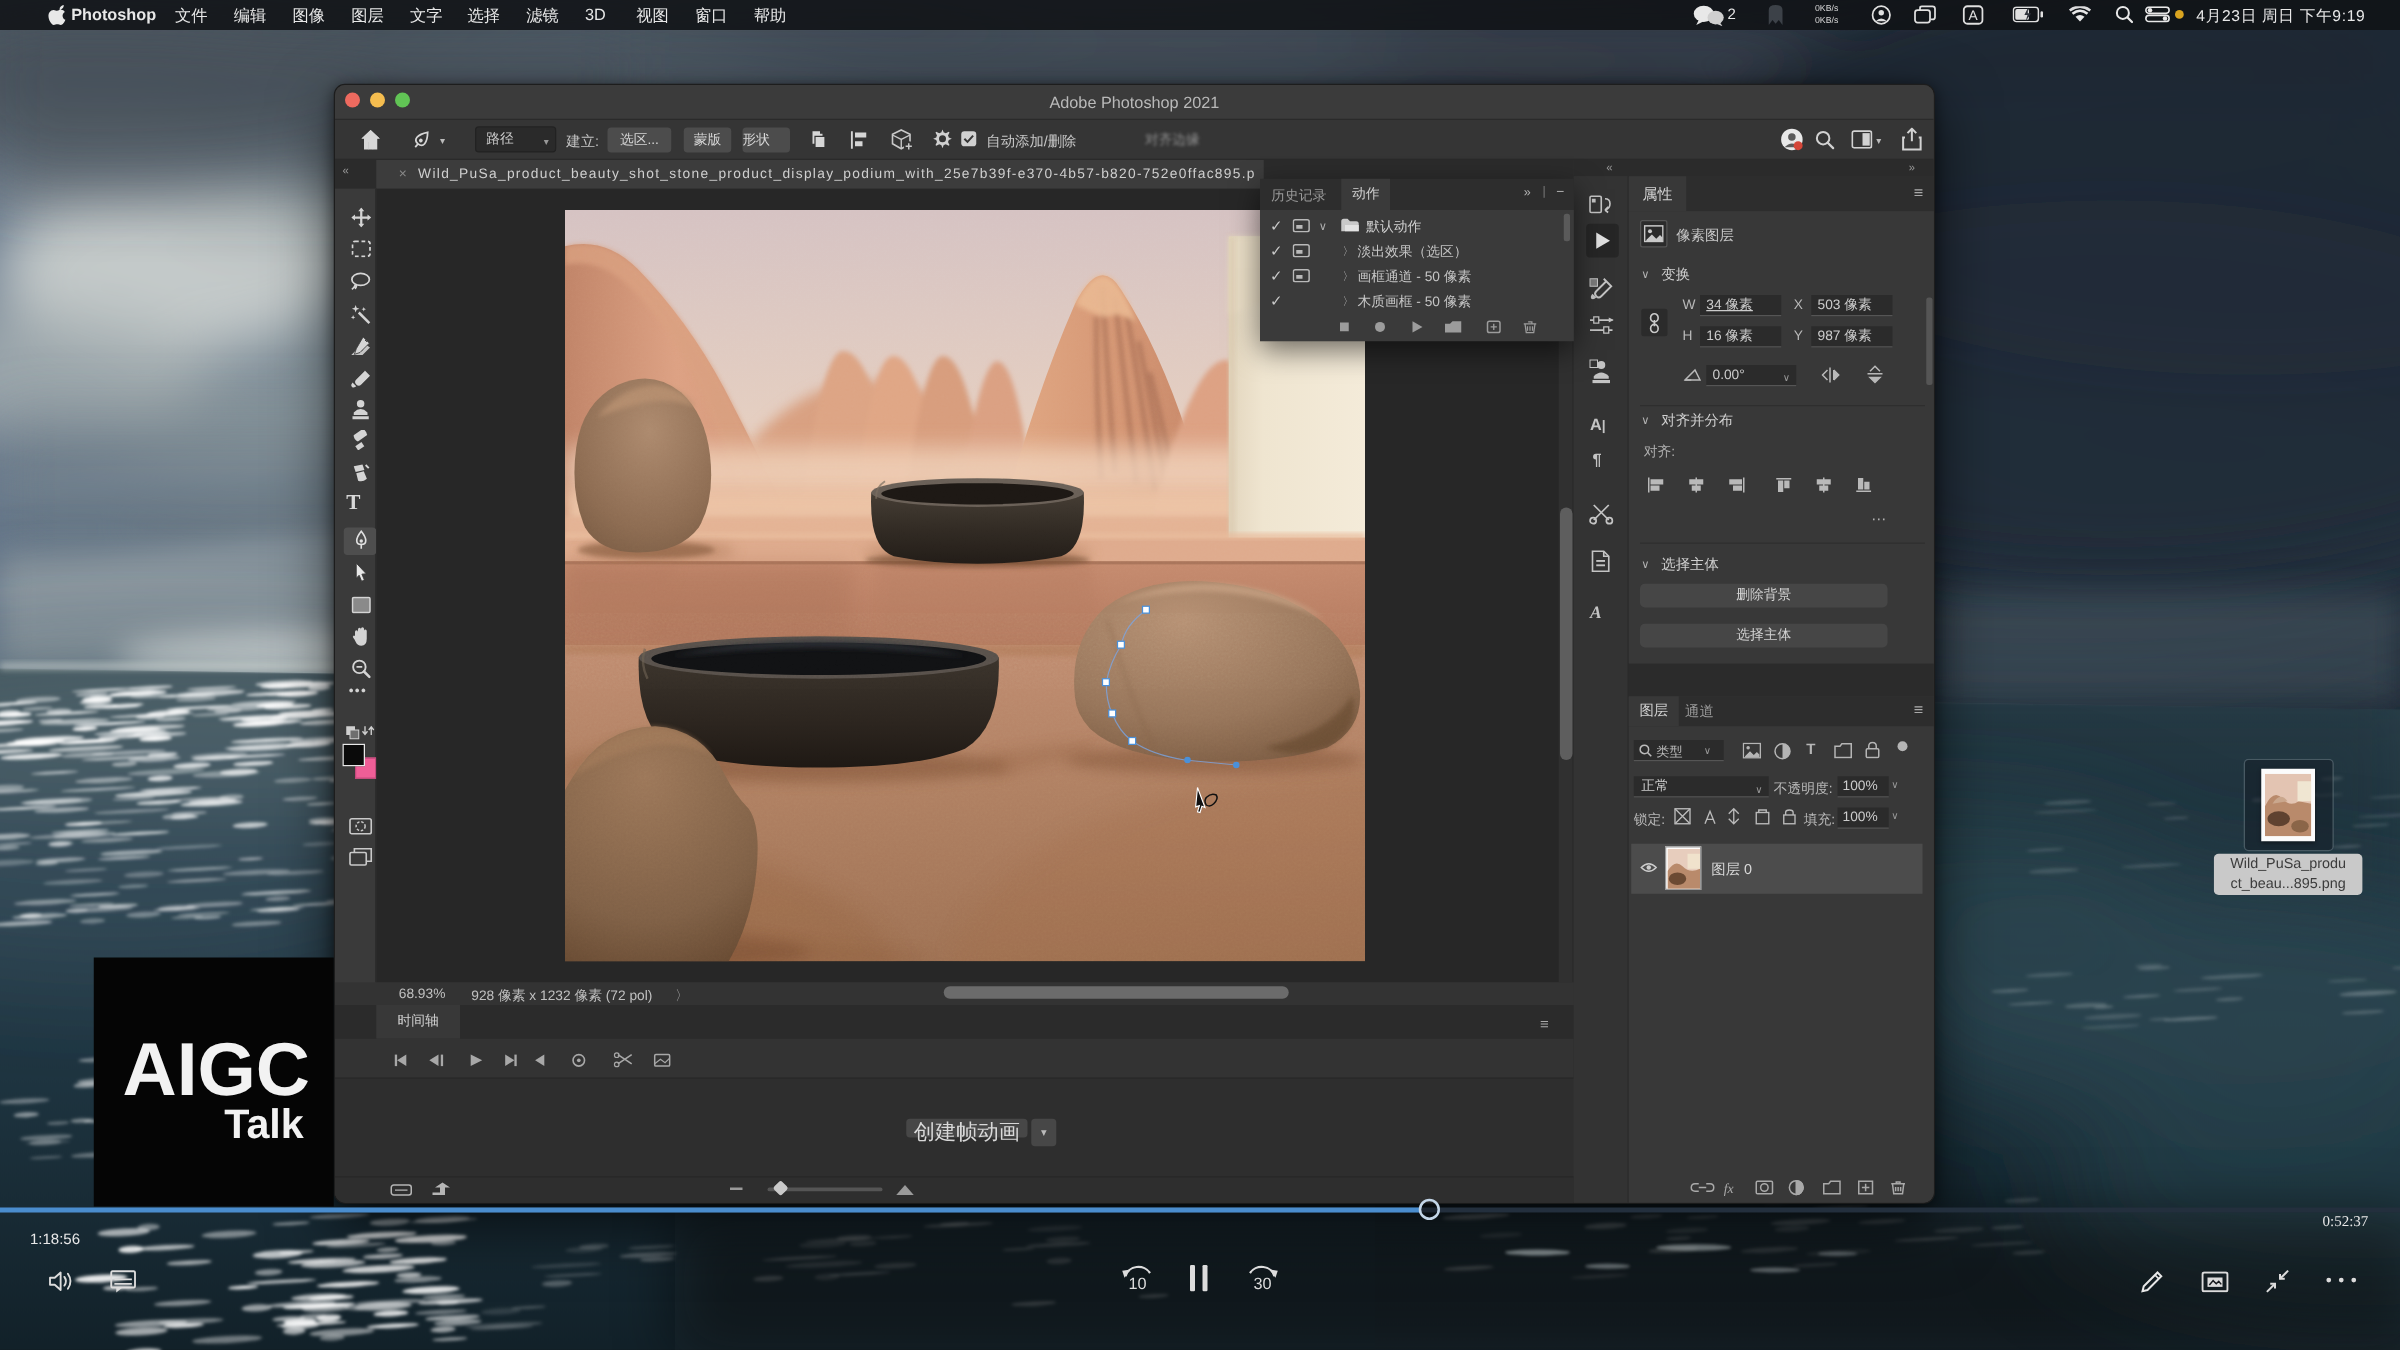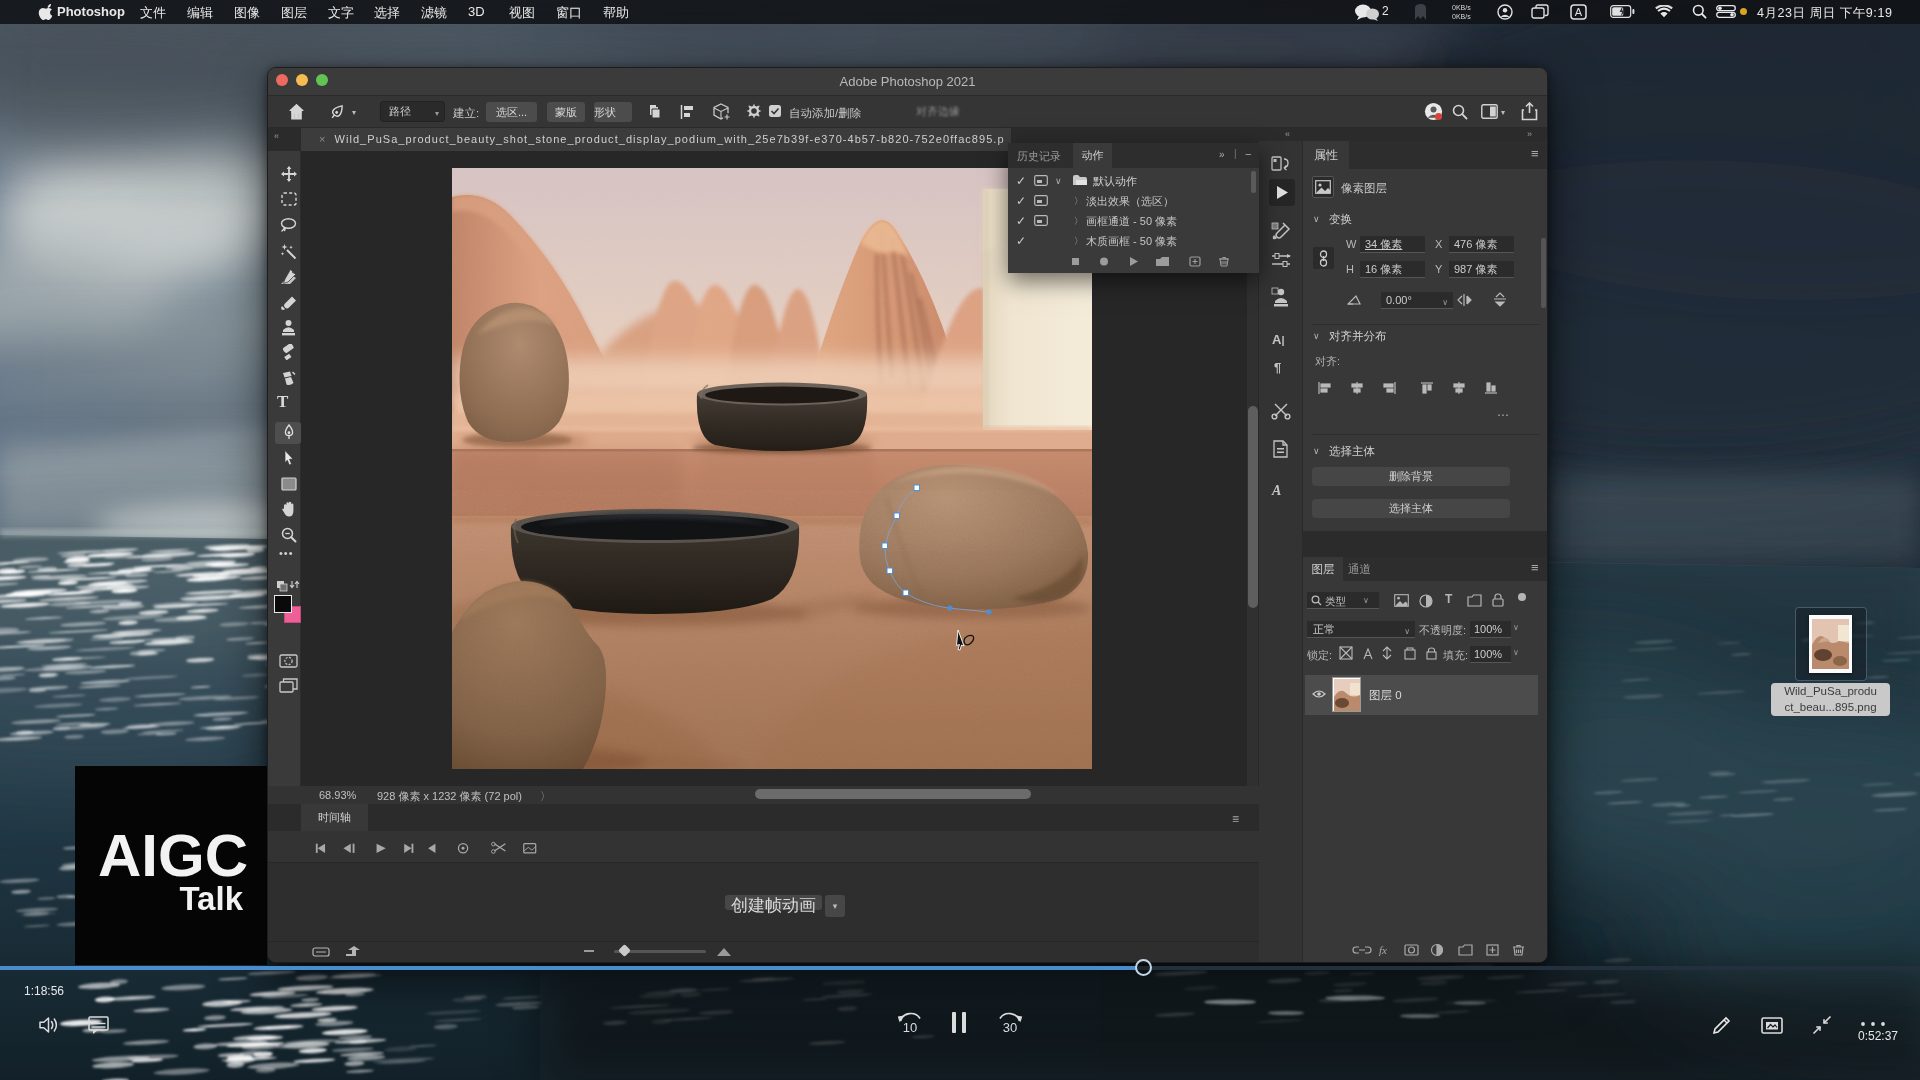--- a/index.html
+++ b/index.html
@@ -1132,30 +1132,30 @@
       <svg class="abs" style="left:59px;top:122px" width="11" height="17" viewBox="0 0 11 17">
           <g fill="none" stroke="#c9c9c9" stroke-width="1.3">
             <rect x="2.5" y="1" width="6" height="6.5" rx="3"></rect>
             <rect x="2.5" y="9.5" width="6" height="6.5" rx="3"></rect>
             <line x1="5.5" y1="6" x2="5.5" y2="11"></line>
           </g>
         </svg>
       <div class="abs" style="left:87px;top:110px;color:#b9b9b9;font-size:11px;">W</div>
       <div class="abs" style="left:101px;top:108px;width:65px;height:17px;background:#2b2b2b;border-bottom:1px solid #555;color:#ccc;font-size:11px;line-height:16px;"><span style="margin-left:5px;text-decoration:underline;">34 像素</span></div>
       <div class="abs" style="left:176px;top:110px;color:#b9b9b9;font-size:11px;">X</div>
-      <div class="abs" style="left:190px;top:108px;width:65px;height:17px;background:#2b2b2b;border-bottom:1px solid #555;color:#ccc;font-size:11px;line-height:16px;"><span style="margin-left:5px;">476 像素</span></div>
+      <div class="abs" style="left:190px;top:108px;width:65px;height:17px;background:#2b2b2b;border-bottom:1px solid #555;color:#ccc;font-size:11px;line-height:16px;"><span style="margin-left:5px;">503 像素</span></div>
       <div class="abs" style="left:87px;top:135px;color:#b9b9b9;font-size:11px;">H</div>
       <div class="abs" style="left:101px;top:133px;width:65px;height:17px;background:#2b2b2b;border-bottom:1px solid #555;color:#ccc;font-size:11px;line-height:16px;"><span style="margin-left:5px;">16 像素</span></div>
       <div class="abs" style="left:176px;top:135px;color:#b9b9b9;font-size:11px;">Y</div>
       <div class="abs" style="left:190px;top:133px;width:65px;height:17px;background:#2b2b2b;border-bottom:1px solid #555;color:#ccc;font-size:11px;line-height:16px;"><span style="margin-left:5px;">987 像素</span></div>
       <svg class="abs" style="left:88px;top:166px" width="14" height="11" viewBox="0 0 14 11">
           <path d="M1 10 L13 10 L9 2 Z" fill="none" stroke="#b9b9b9" stroke-width="1.2"></path>
           <path d="M1 10 L6 10" stroke="#b9b9b9" stroke-width="1.2"></path>
         </svg>
-      <div class="abs" style="left:106px;top:164px;width:72px;height:17px;background:#2b2b2b;border-bottom:1px solid #555;color:#ccc;font-size:11px;line-height:16px;margin-left:16px;"><span style="margin-left:5px;">0.00°</span><span style="position:absolute;right:5px;top:3px;font-size:8px;color:#999;">∨</span></div>
+      <div class="abs" style="left:106px;top:164px;width:72px;height:17px;background:#2b2b2b;border-bottom:1px solid #555;color:#ccc;font-size:11px;line-height:16px;"><span style="margin-left:5px;">0.00°</span><span style="position:absolute;right:5px;top:3px;font-size:8px;color:#999;">∨</span></div>
       <svg class="abs" style="left:198px;top:164px" width="17" height="16" viewBox="0 0 17 16">
           <path d="M7 2 L7 14 M5 4 L1 8 L5 12 M10 4 L14 8 L10 12 M10 4 L10 12" stroke="#b9b9b9" stroke-width="1.2" fill="none"></path>
           <path d="M10 4 L14 8 L10 12 Z" fill="#b9b9b9"></path>
         </svg>
       <svg class="abs" style="left:233px;top:164px" width="17" height="16" viewBox="0 0 17 16">
           <path d="M2 7 L14 7 M4 5 L8 1 L12 5 M4 10 L8 14 L12 10 Z" stroke="#b9b9b9" stroke-width="1.2" fill="none"></path>
           <path d="M4 10 L8 14 L12 10 Z" fill="#b9b9b9"></path>
         </svg>
       <div class="abs" style="left:53px;top:196px;width:228px;height:1px;background:#2e2e2e;"></div>
       <div class="abs" style="left:54px;top:203px;color:#b5b5b5;font-size:9px;">∨</div>
@@ -1343,21 +1343,21 @@
       <rect x="26" y="6" width="11" height="16" fill="#f0e6d2"></rect>
     </svg>
     <div class="abs" style="left:1771px;top:683px;width:119px;height:33px;background:#c9c9c9;border-radius:4px;color:#3c3c3c;font-size:11.5px;line-height:16px;text-align:center;">Wild_PuSa_produ<br>ct_beau...895.png</div>
   </div>
 
   <div id="player">
     <div class="abs" style="left:0;top:966px;width:1920px;height:4px;background:#232f3d;"></div>
     <div class="abs" style="left:0;top:966px;width:1136px;height:4px;background:#4a8dce;"></div>
     <div class="abs" style="left:1135px;top:959px;width:17px;height:17px;border-radius:50%;background:rgba(10,14,18,0.3);border:2.5px solid #c3d6e8;"></div>
     <div class="ptime" style="left:24px;top:984px;">1:18:56</div>
-    <div class="ptime" style="left:1858px;top:1029px;">0:52:37</div>
+    <div class="ptime" style="left:1858px;top:970px;font-family:Liberation Serif, serif;">0:52:37</div>
     <svg class="abs" style="left:38px;top:1015px" width="22" height="20" viewBox="0 0 22 20">
         <path d="M2 7.2 L5.8 7.2 L10.5 3 L10.5 17 L5.8 12.8 L2 12.8 Z" fill="none" stroke="#dcdcdc" stroke-width="1.5" stroke-linejoin="round"></path>
         <path d="M13.5 6.5 Q16 10 13.5 13.5 M16.3 4 Q20.5 10 16.3 16" stroke="#dcdcdc" stroke-width="1.5" fill="none" stroke-linecap="round"></path>
       </svg>
     <svg class="abs" style="left:88px;top:1016px" width="21" height="19" viewBox="0 0 21 19">
         <rect x="1" y="1" width="19" height="13" rx="1" fill="none" stroke="#dcdcdc" stroke-width="1.5"></rect>
         <path d="M5 14 L5 18 L10 14 Z" fill="#dcdcdc"></path>
         <line x1="3.5" y1="7.5" x2="17.5" y2="7.5" stroke="#dcdcdc" stroke-width="1.4"></line>
         <line x1="3.5" y1="11" x2="17.5" y2="11" stroke="#dcdcdc" stroke-width="1.4"></line>
       </svg>

